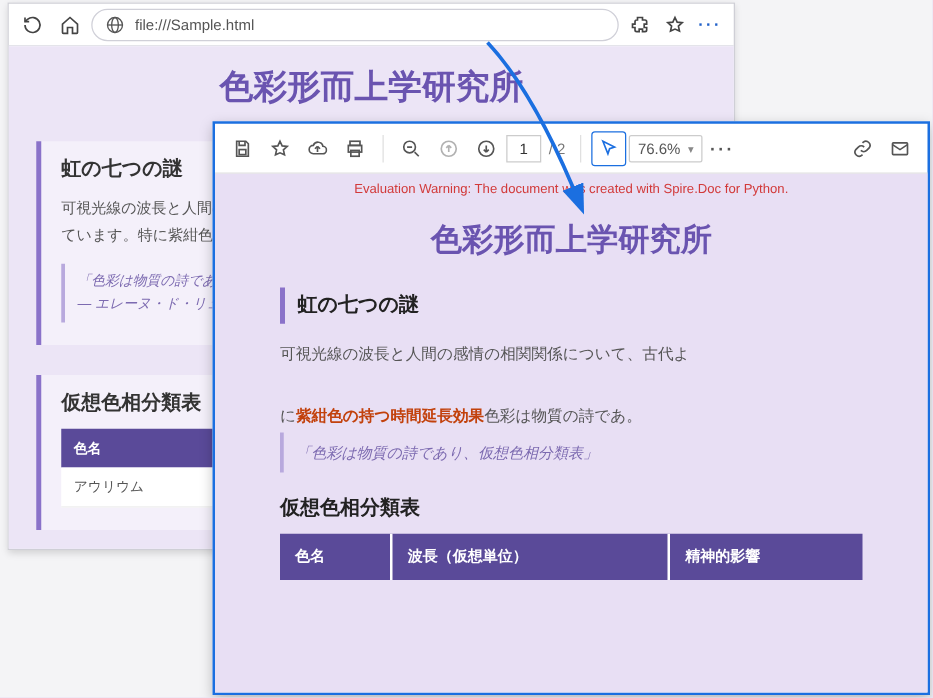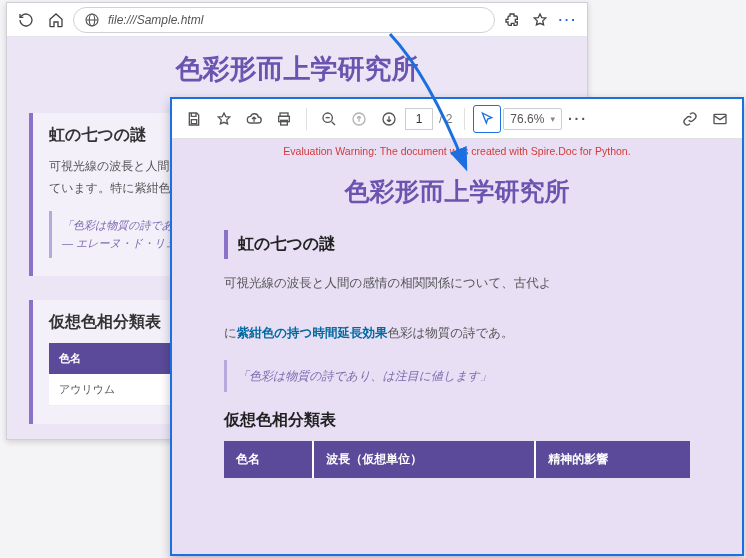--- a/index.html
+++ b/index.html
@@ -40,21 +40,20 @@
     flex: 1;
     height: 26px;
     border: 1px solid #d0d0d8;
     border-radius: 13px;
     display: flex;
     align-items: center;
     padding: 0 10px;
     gap: 8px;
     color: #555;
     font-size: 12px;
-    font-style: italic;
   }
   .tb-right { display:flex; gap:2px; align-items:center; }
   .dots { letter-spacing: 2px; font-weight: bold; color:#2161c9; }
   .page-back {
     background: #ece5f6;
     height: calc(100% - 34px);
     padding: 14px 22px 0 22px;
     overflow: hidden;
     color: #444;
   }
@@ -192,23 +191,22 @@
   .pdf-sec {
     border-left:4px solid #8a72c9;
     padding:4px 10px 4px 10px;
     margin-bottom: 12px;
   }
   .pdf-sec h3 { font-size:16px; font-weight:700; color:#222; }
   .pdf-para {
     font-size:12.5px;
     line-height:2.0;
     color:#555;
-    margin-bottom: 14px;
-  }
-  .pdf-para b { color:#0369a1; }
+  }
+  .pdf-para b { color:#c2410c; }
   .pdf-quote {
     border-left:3px solid #b8a9dd;
     padding:6px 10px;
     font-style: italic;
     color:#7c6ab0;
     font-size:12px;
     line-height:1.7;
     margin-bottom: 18px;
   }
   .pdf-h2 {
@@ -390,21 +388,21 @@
     <div class="pdf-title">色彩形而上学研究所</div>
     <div class="pdf-sec">
       <h3>虹の七つの謎</h3>
     </div>
     <p class="pdf-para">
       <span>可視光線の波長と人間の感情の相関関係について、古代よ</span><br>
       <br>
       <span>に</span><b>紫紺色の持つ時間延長効果</b><span>色彩は物質の詩であ。</span>
     </p>
     <div class="pdf-quote">
-      <span>「色彩は物質の詩であり、は注目に値します」</span><br>
+      <span>「色彩は物質の詩であり、仮想色相分類表」</span><br>
     </div>
     <div class="pdf-h2">仮想色相分類表</div>
     <table class="pdf-tbl">
       <tbody>
           <tr>
         <th>色名</th>
         <th>波長（仮想単位）</th>
         <th>精神的影響</th>
       </tr>
     </tbody>

